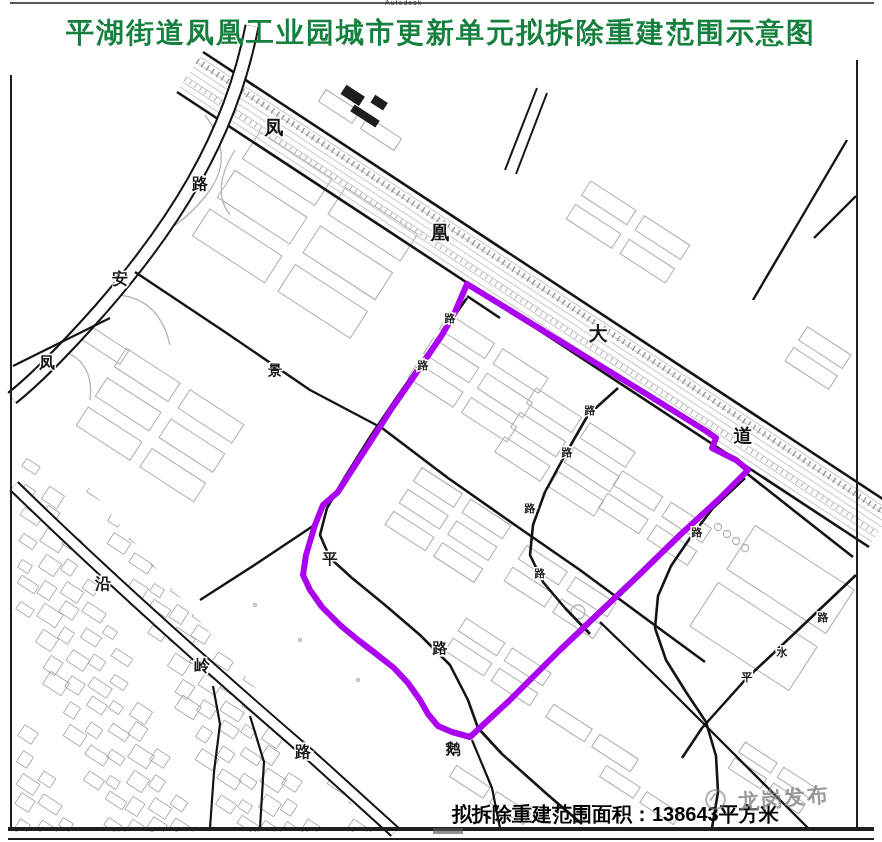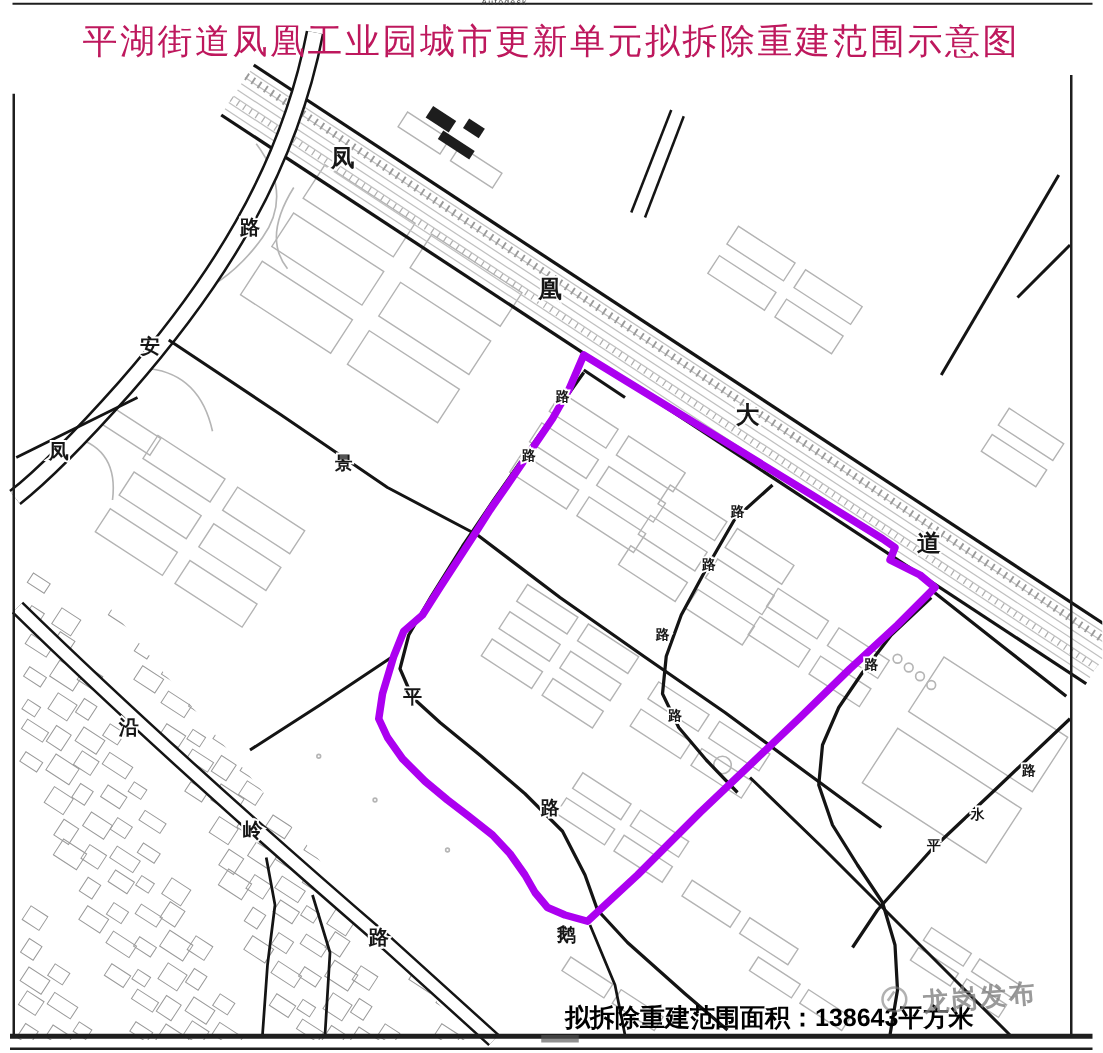--- a/index.html
+++ b/index.html
@@ -1,19 +1,19 @@
 <!DOCTYPE html>
 <html><head>
 <meta charset="utf-8">
 <style>
   html,body{margin:0;padding:0;background:#fff;}
   .stage{position:relative;width:882px;height:842px;background:#ffffff;overflow:hidden;
          font-family:"Liberation Sans",sans-serif;}
   .map-title{position:absolute;top:14px;left:0;width:100%;text-align:center;
-             font-size:28px;font-weight:400;letter-spacing:2px;color:#be185d;white-space:nowrap;}
+             font-size:28px;font-weight:700;letter-spacing:2px;color:#15803d;white-space:nowrap;}
   .stamp{position:absolute;top:-1px;left:385px;font-size:7px;color:#3a3a3a;letter-spacing:1px;}
   .area-caption{position:absolute;top:801px;left:452px;font-size:20px;font-weight:700;
                 color:#000000;white-space:nowrap;}
   .watermark{position:absolute;top:784px;left:738px;font-size:21px;font-weight:700;
              color:rgba(125,125,125,.78);transform:rotate(-5deg);white-space:nowrap;letter-spacing:2px;}
   .wm-logo{position:absolute;top:789px;left:705px;width:17px;height:17px;border:2px solid rgba(125,125,125,.6);
            border-radius:50%;}
   .wm-logo::after{content:"";position:absolute;left:4px;top:4px;width:9px;height:9px;
                   border-left:2px solid rgba(125,125,125,.6);transform:rotate(35deg);}
   .smudge{position:absolute;top:828px;left:433px;width:30px;height:6px;background:#555;opacity:.65;}

